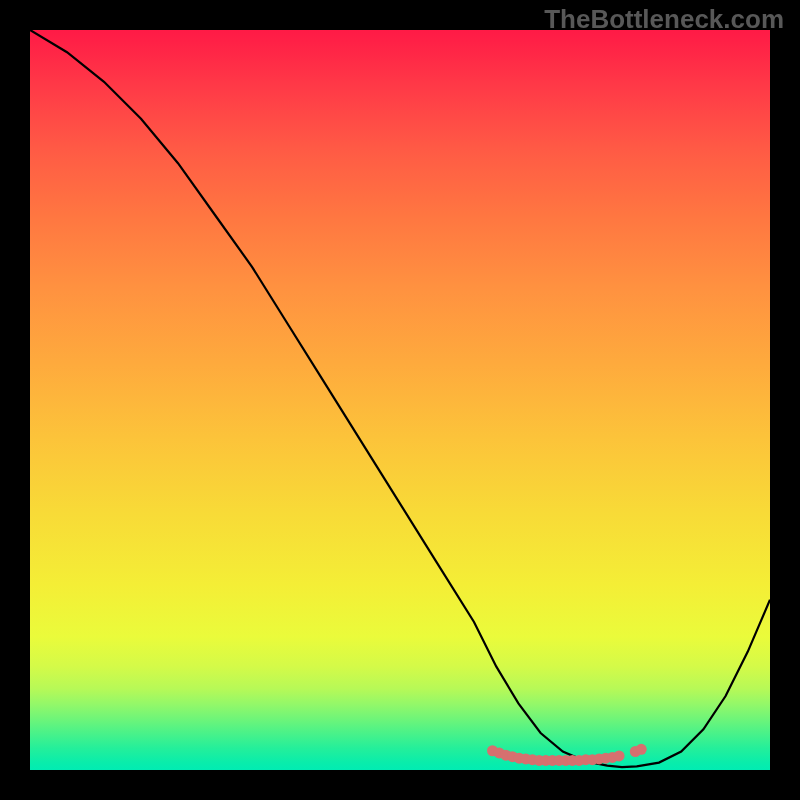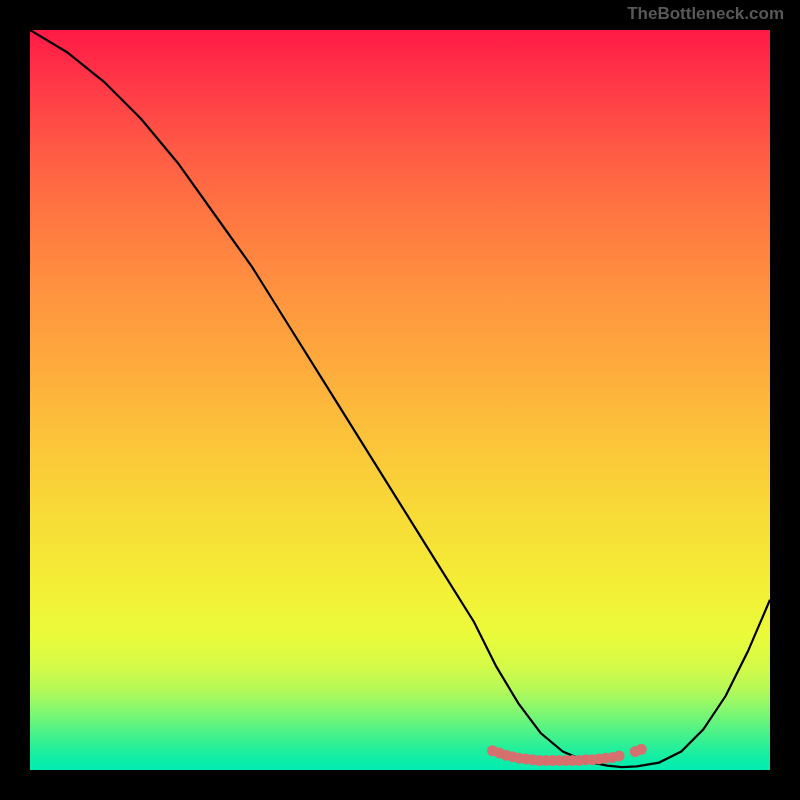--- a/index.html
+++ b/index.html
@@ -8,21 +8,21 @@
     height: 800px;
     background: #000;
     position: relative;
     font-family: Arial, sans-serif;
   }
   .watermark {
     position: absolute;
     top: 4px;
     right: 16px;
     color: #585858;
-    font-size: 17px;
+    font-size: 26px;
     font-weight: bold;
     z-index: 10;
   }
   .plot-area {
     position: absolute;
     left: 30px;
     top: 30px;
     width: 740px;
     height: 740px;
     overflow: hidden;

